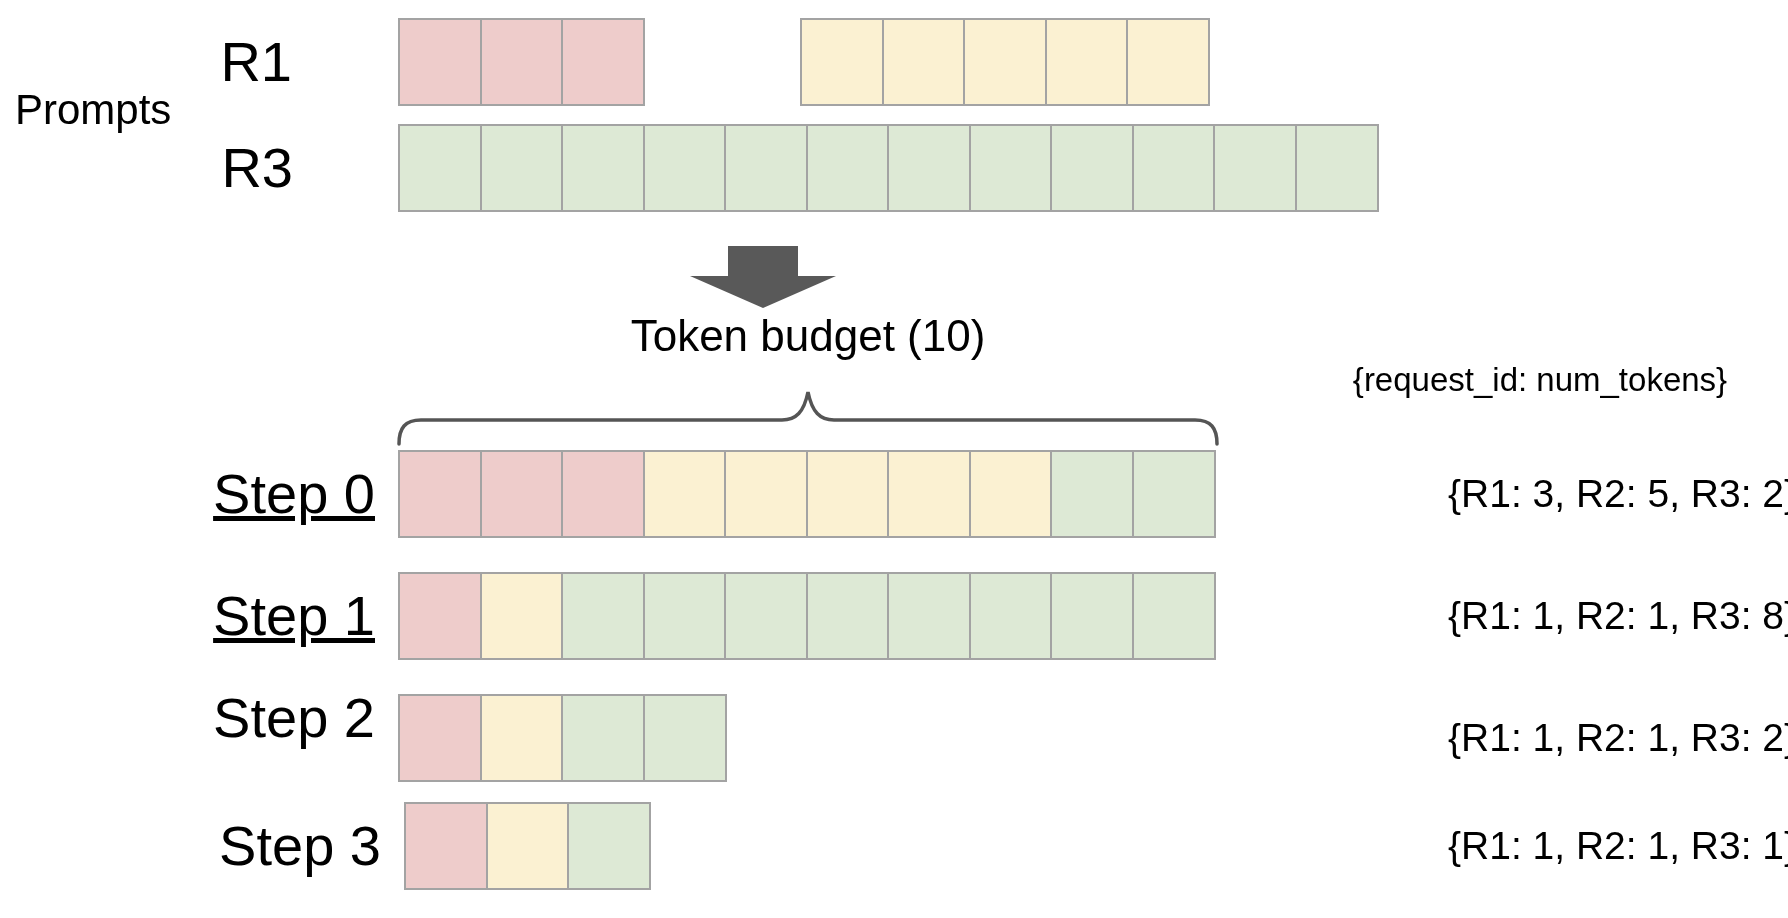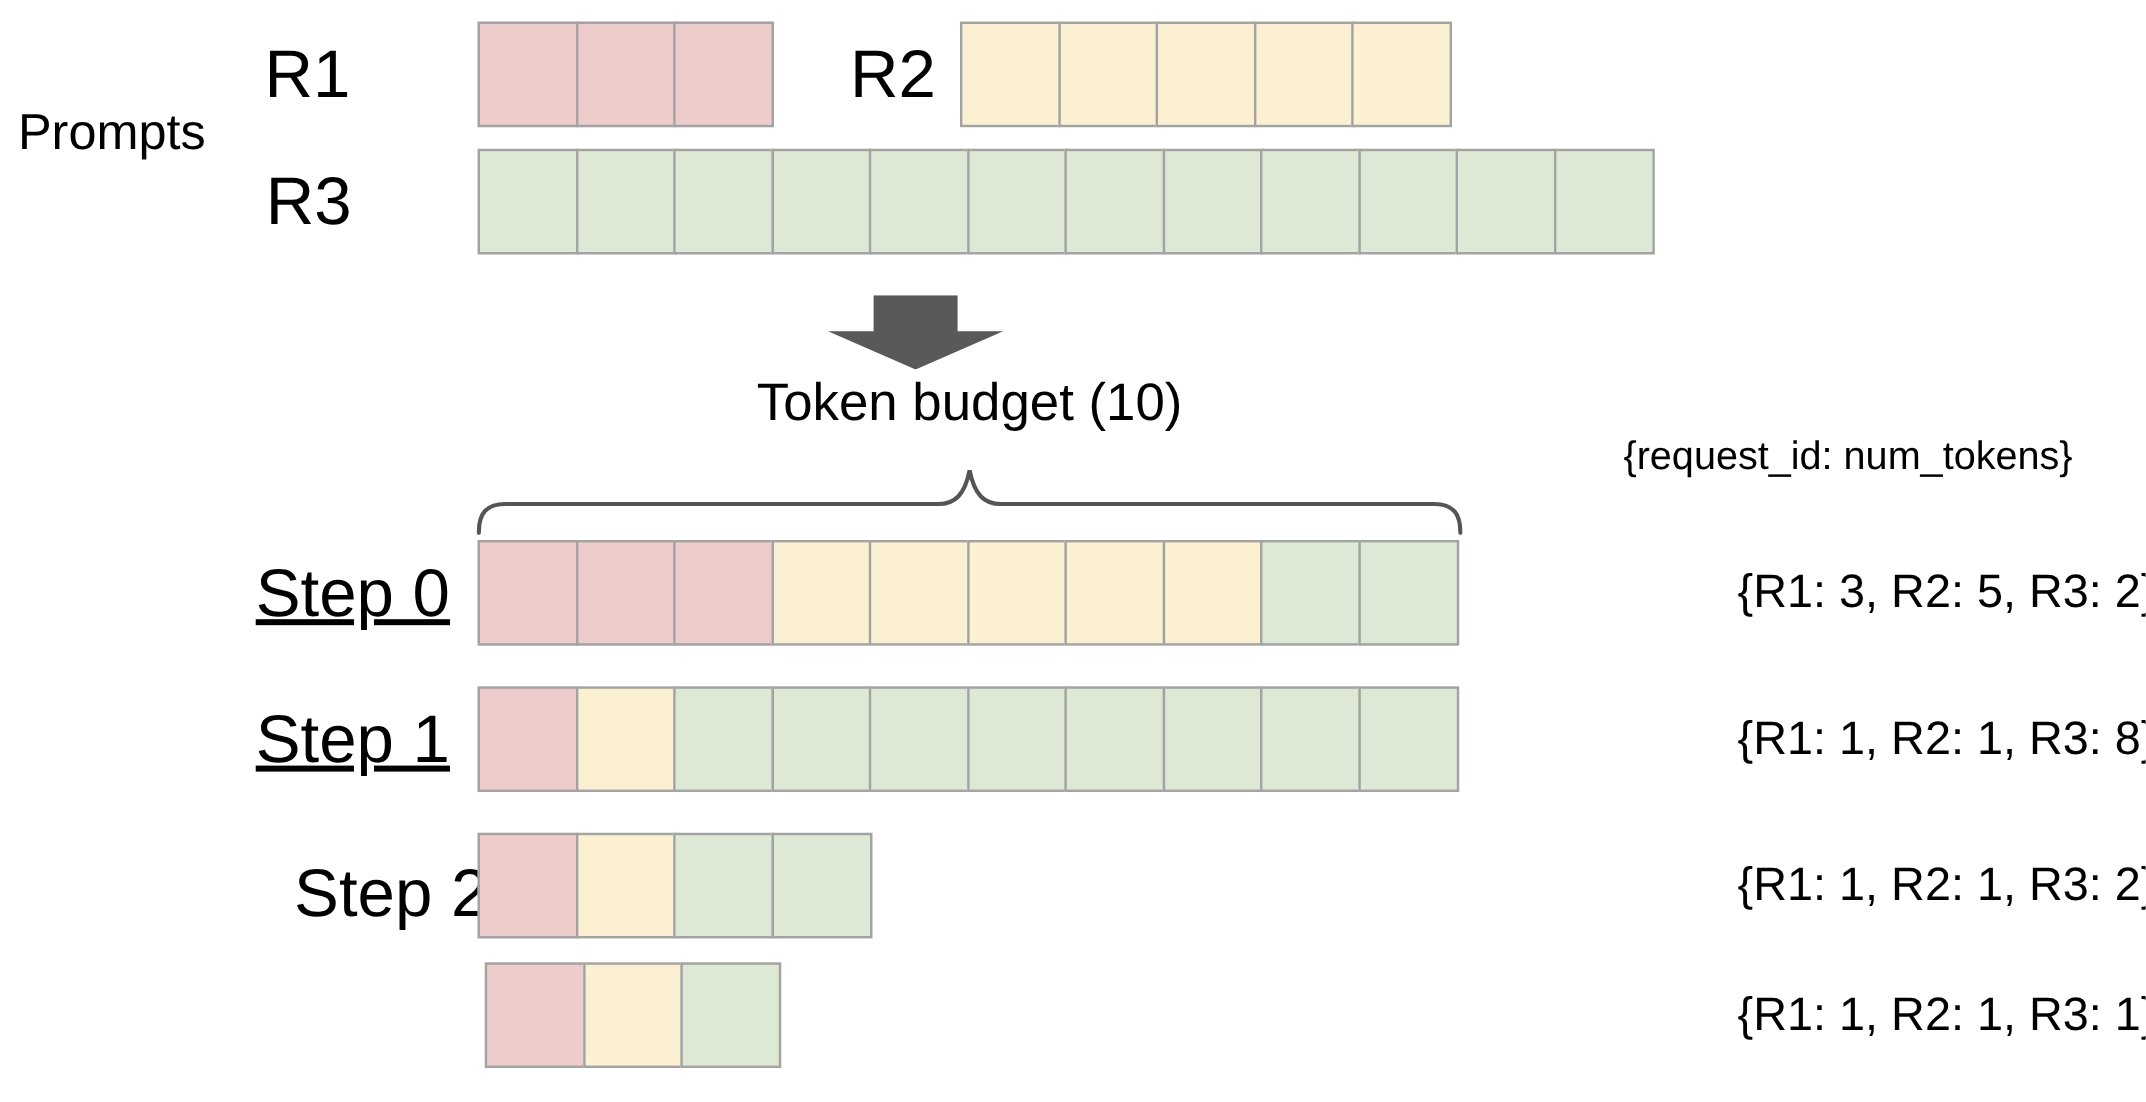--- a/index.html
+++ b/index.html
@@ -51,21 +51,20 @@
 
   <div class="prompts-label">Prompts</div>
 
   <div class="lbl right" style="left:0;width:292px;top:18px;height:88px;">R1</div>
   <div class="cellrow" style="left:398px;top:18px;">
       <div class="cell" style="background: rgb(238, 204, 203);"></div>
       <div class="cell" style="background: rgb(238, 204, 203);"></div>
       <div class="cell" style="background: rgb(238, 204, 203);"></div>
     </div>
 
-  <div class="lbl right" style="left:640px;width:140px;top:18px;height:88px;">R2</div>
   <div class="cellrow" style="left:800px;top:18px;">
       <div class="cell" style="background: rgb(251, 241, 210);"></div>
       <div class="cell" style="background: rgb(251, 241, 210);"></div>
       <div class="cell" style="background: rgb(251, 241, 210);"></div>
       <div class="cell" style="background: rgb(251, 241, 210);"></div>
       <div class="cell" style="background: rgb(251, 241, 210);"></div>
     </div>
 
   <div class="lbl right" style="left:1px;width:292px;top:124px;height:88px;">R3</div>
   <div class="cellrow" style="left:398px;top:124px;">
@@ -117,29 +116,30 @@
       <div class="cell" style="background: rgb(221, 233, 213);"></div>
       <div class="cell" style="background: rgb(221, 233, 213);"></div>
       <div class="cell" style="background: rgb(221, 233, 213);"></div>
       <div class="cell" style="background: rgb(221, 233, 213);"></div>
       <div class="cell" style="background: rgb(221, 233, 213);"></div>
       <div class="cell" style="background: rgb(221, 233, 213);"></div>
       <div class="cell" style="background: rgb(221, 233, 213);"></div>
     </div>
   <div class="output-row" style="top:572px;">{R1: 1, R2: 1, R3: 8}</div>
 
-  <div class="lbl right" style="left:0;width:375px;top:700px;height:88px;padding-left:32px;">Step 2</div>
+  <div class="lbl right" style="left:0;width:375px;top:674px;height:88px;">Step 2</div>
   <div class="cellrow" style="left:398px;top:694px;">
       <div class="cell" style="background: rgb(238, 204, 203);"></div>
       <div class="cell" style="background: rgb(251, 241, 210);"></div>
       <div class="cell" style="background: rgb(221, 233, 213);"></div>
       <div class="cell" style="background: rgb(221, 233, 213);"></div>
     </div>
   <div class="output-row" style="top:694px;">{R1: 1, R2: 1, R3: 2}</div>
 
+  <div class="lbl right" style="left:0;width:381px;top:802px;height:88px;">Step 3</div>
   <div class="cellrow" style="left:404px;top:802px;">
       <div class="cell" style="background: rgb(238, 204, 203);"></div>
       <div class="cell" style="background: rgb(251, 241, 210);"></div>
       <div class="cell" style="background: rgb(221, 233, 213);"></div>
     </div>
   <div class="output-row" style="top:802px;">{R1: 1, R2: 1, R3: 1}</div>
 
 </div>
 
 </body></html>

